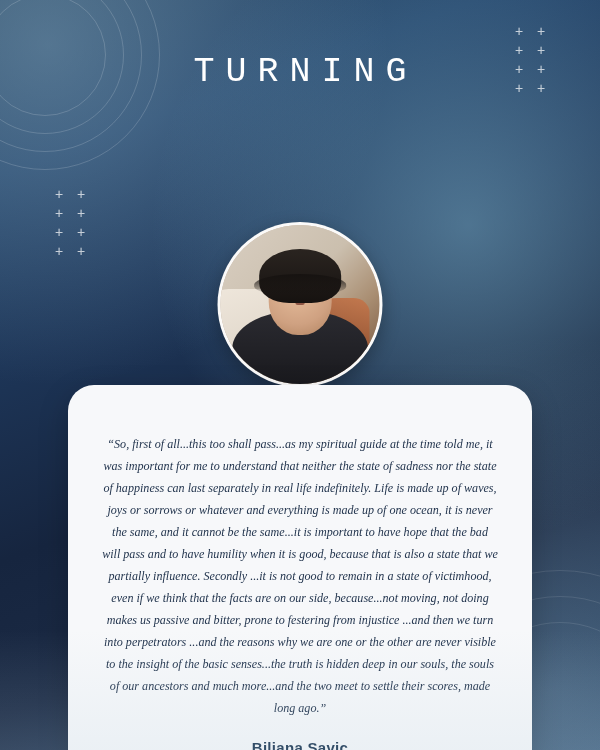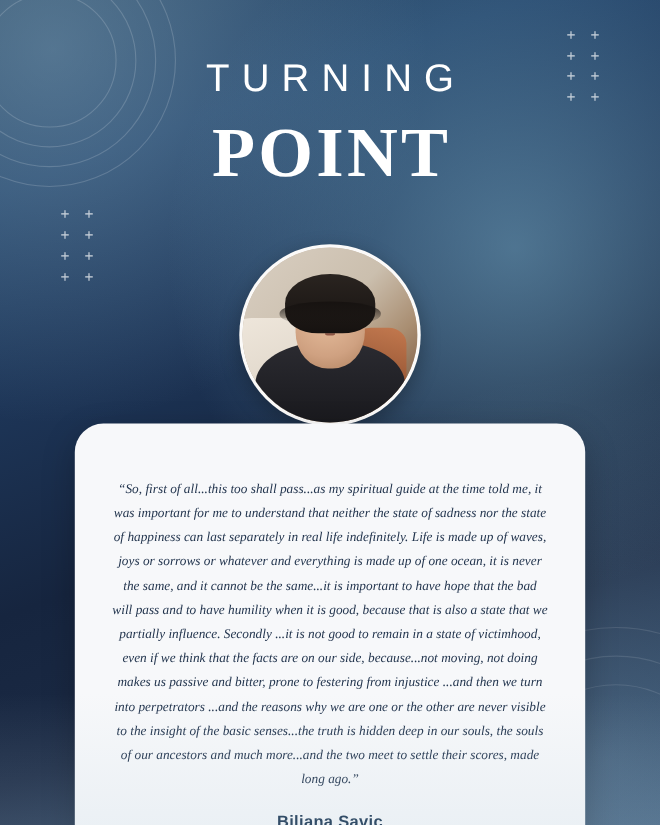--- a/index.html
+++ b/index.html
@@ -80,21 +80,21 @@
 
   
   .title-block {
     position: absolute;
     left: 0;
     right: 0;
     top: 52px;
     text-align: center;
   }
   .title-line1 {
-    font-family: Liberation Sans, sans-serif;
+    font-family: Liberation Mono, monospace;
     color: #ffffff;
     font-size: 35px;
     letter-spacing: 11px;
     font-weight: 400;
     text-indent: 11px;
   }
   .title-line2 {
     font-family: "Liberation Serif", serif;
     color: #ffffff;
     font-size: 64px;
@@ -246,21 +246,20 @@
     <span>+</span>
     <span>+</span>
     <span>+</span>
     <span>+</span>
     <span>+</span>
     <span>+</span>
   </div>
 
   <div class="title-block">
     <div class="title-line1">TURNING</div>
-    <div class="title-line2">POINT</div>
   </div>
 
   <div class="avatar">
     <div class="avatar-art">
       <div class="a-wall"></div>
       <div class="a-sofa"></div>
       <div class="a-lamp"></div>
       <div class="a-body"></div>
       <div class="a-neck"></div>
       <div class="a-face">

